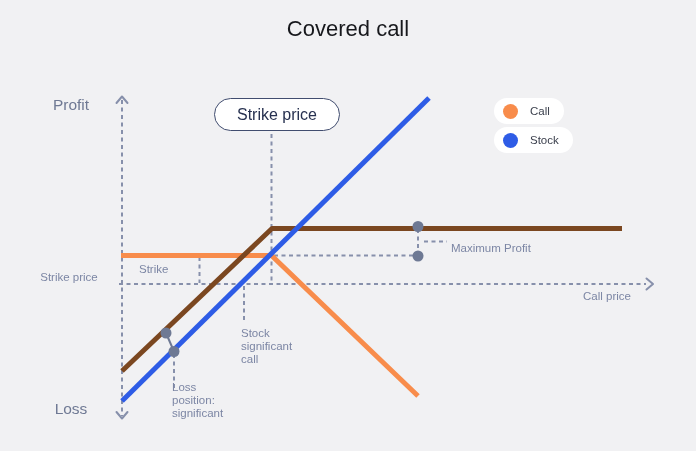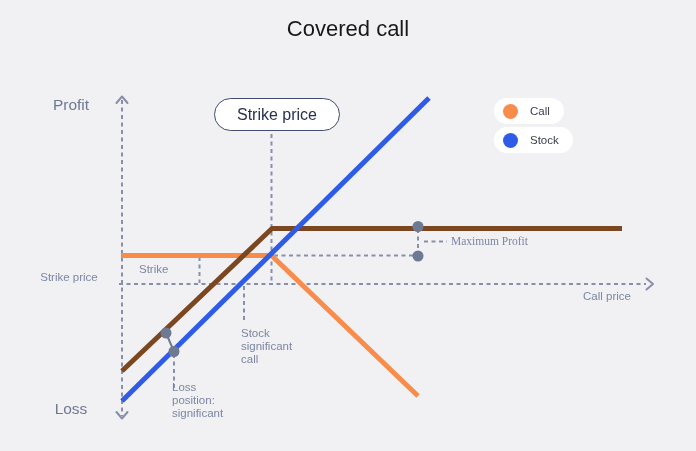--- a/index.html
+++ b/index.html
@@ -70,21 +70,21 @@
       <circle cx="174" cy="351.5" r="5.5"></circle>
     </g>
   </svg>
 
   <div class="axis-lbl right" style="left:36px; top:96px; width:70px;">Profit</div>
   <div class="axis-lbl right" style="left:36px; top:400px; width:70px;">Loss</div>
   <div class="lbl right" style="left:26px; top:271px; width:86px;">Strike price</div>
   <div class="lbl" style="left:583px; top:290px;">Call price</div>
 
   <div class="lbl" style="left:139px; top:263px;">Strike</div>
-  <div class="lbl" style="left:451px; top:235px;font-family:Liberation Serif, serif;">Maximum Profit</div>
+  <div class="lbl" style="left:451px; top:242px;">Maximum Profit</div>
   <div class="lbl" style="left:241px; top:327px;">
     <div>Stock</div>
     <div>significant</div>
     <div>call</div>
   </div>
   <div class="lbl" style="left:172px; top:381px;">
     <div>Loss</div>
     <div>position:</div>
     <div>significant</div>
   </div>

